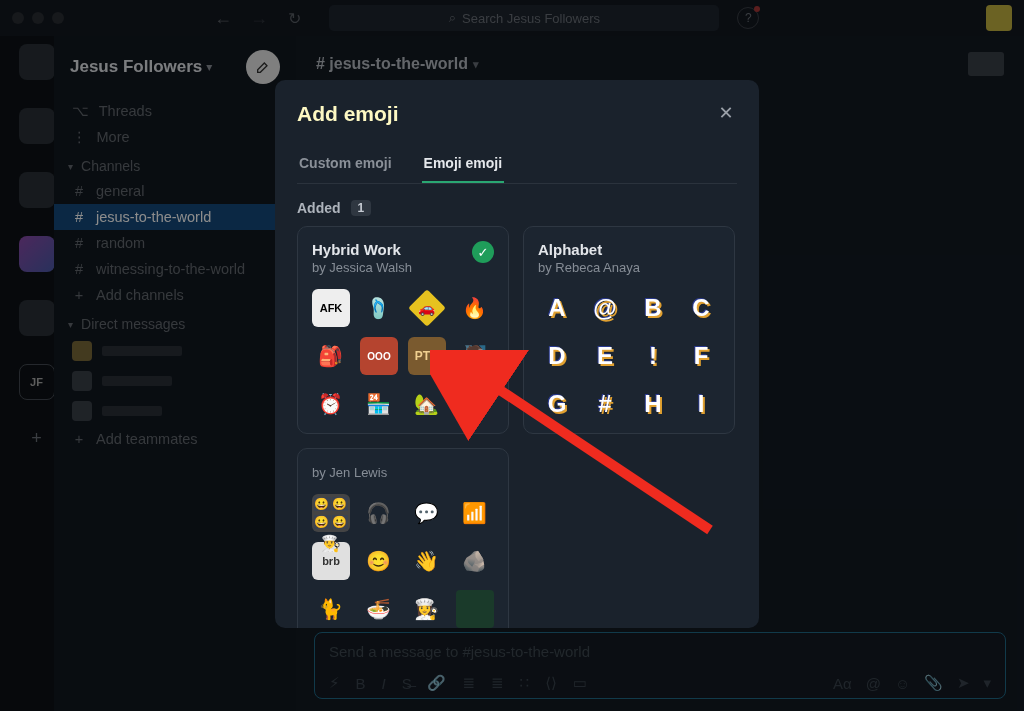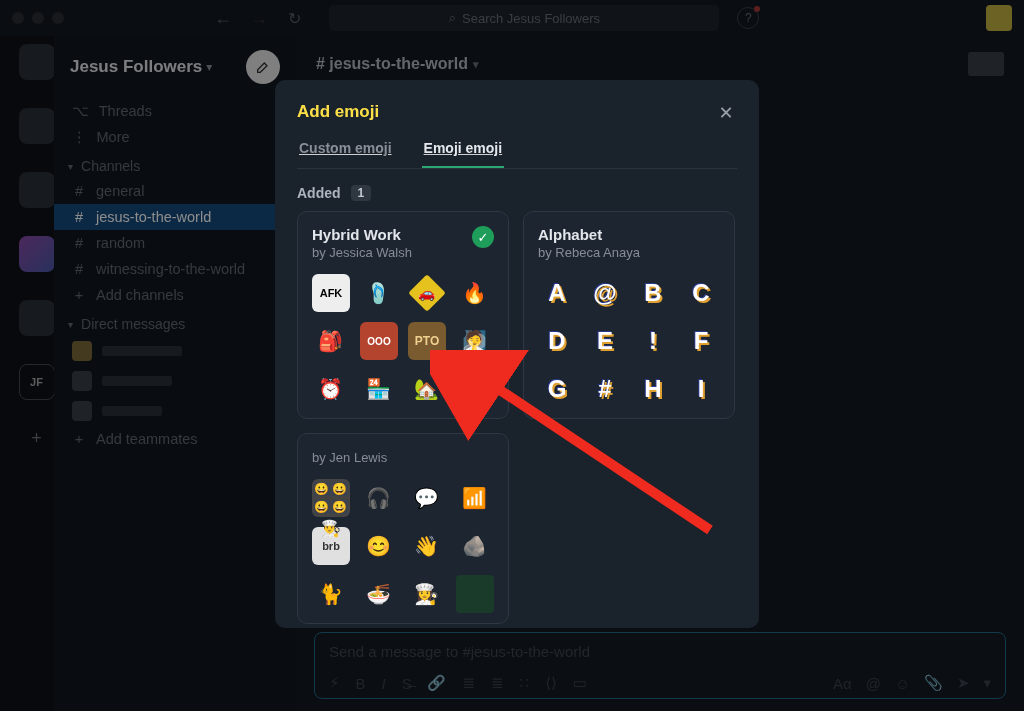--- a/index.html
+++ b/index.html
@@ -45,23 +45,23 @@
 
   
   .composer { position:absolute; left:18px; right:18px; bottom:12px; border:1px solid #1f6a88; border-radius:8px; padding:10px 14px 6px; background:#141b23;}
   .composer-ph{color:#3e4850;font-size:15px;}
   .composer-toolbar{display:flex;gap:16px;margin-top:14px;color:#3a434d;font-size:15px;align-items:center;}
   .composer-toolbar .right{margin-left:auto;display:flex;gap:14px;align-items:center;}
 
   
   .overlay { position:absolute; inset:0; background:rgba(0,0,0,0.45); }
   .modal { position:absolute; left:275px; top:80px; width:484px; height:548px; background:#1a222c; border-radius:10px; padding:22px 22px 0; overflow:hidden;}
-  .modal-title{font-size:17px;font-weight:800;color:#fde047;}
+  .modal-title{font-size:21px;font-weight:800;color:#fef9c3;}
   .modal-close{position:absolute;right:18px;top:18px;width:30px;height:30px;display:flex;align-items:center;justify-content:center;color:#9aa0a8;font-size:18px;border-radius:5px;}
-  .tabs{display:flex;gap:28px;margin-top:18px;border-bottom:1px solid #2b333d;text-decoration:underline;}
+  .tabs{display:flex;gap:28px;margin-top:29px;border-bottom:1px solid #2b333d;}
   .tab{padding:0 2px 10px;color:#8a9098;font-size:14px;font-weight:600;}
   .tab.active{color:#e5e8ec;border-bottom:2px solid #2aa772;}
   .added-row{display:flex;align-items:center;gap:10px;margin:16px 0 10px;color:#aeb4bc;font-size:14px;font-weight:600;}
   .count-badge{background:#2f3741;border-radius:4px;padding:1px 7px;font-size:12px;color:#c5cad2;}
 
   .packs{display:flex;flex-wrap:wrap;gap:14px;}
   .pack{width:212px;border:1px solid #2e3742;border-radius:10px;padding:14px 14px 10px;background:#1c2530;position:relative;}
   .pack-title{font-weight:700;font-size:15px;color:#e3e6ea;}
   .pack-by{font-size:13px;color:#868d96;margin-top:2px;}
   .check{position:absolute;right:14px;top:14px;width:22px;height:22px;border-radius:50%;background:#1f9d5a;display:flex;align-items:center;justify-content:center;color:#fff;font-size:13px;}

